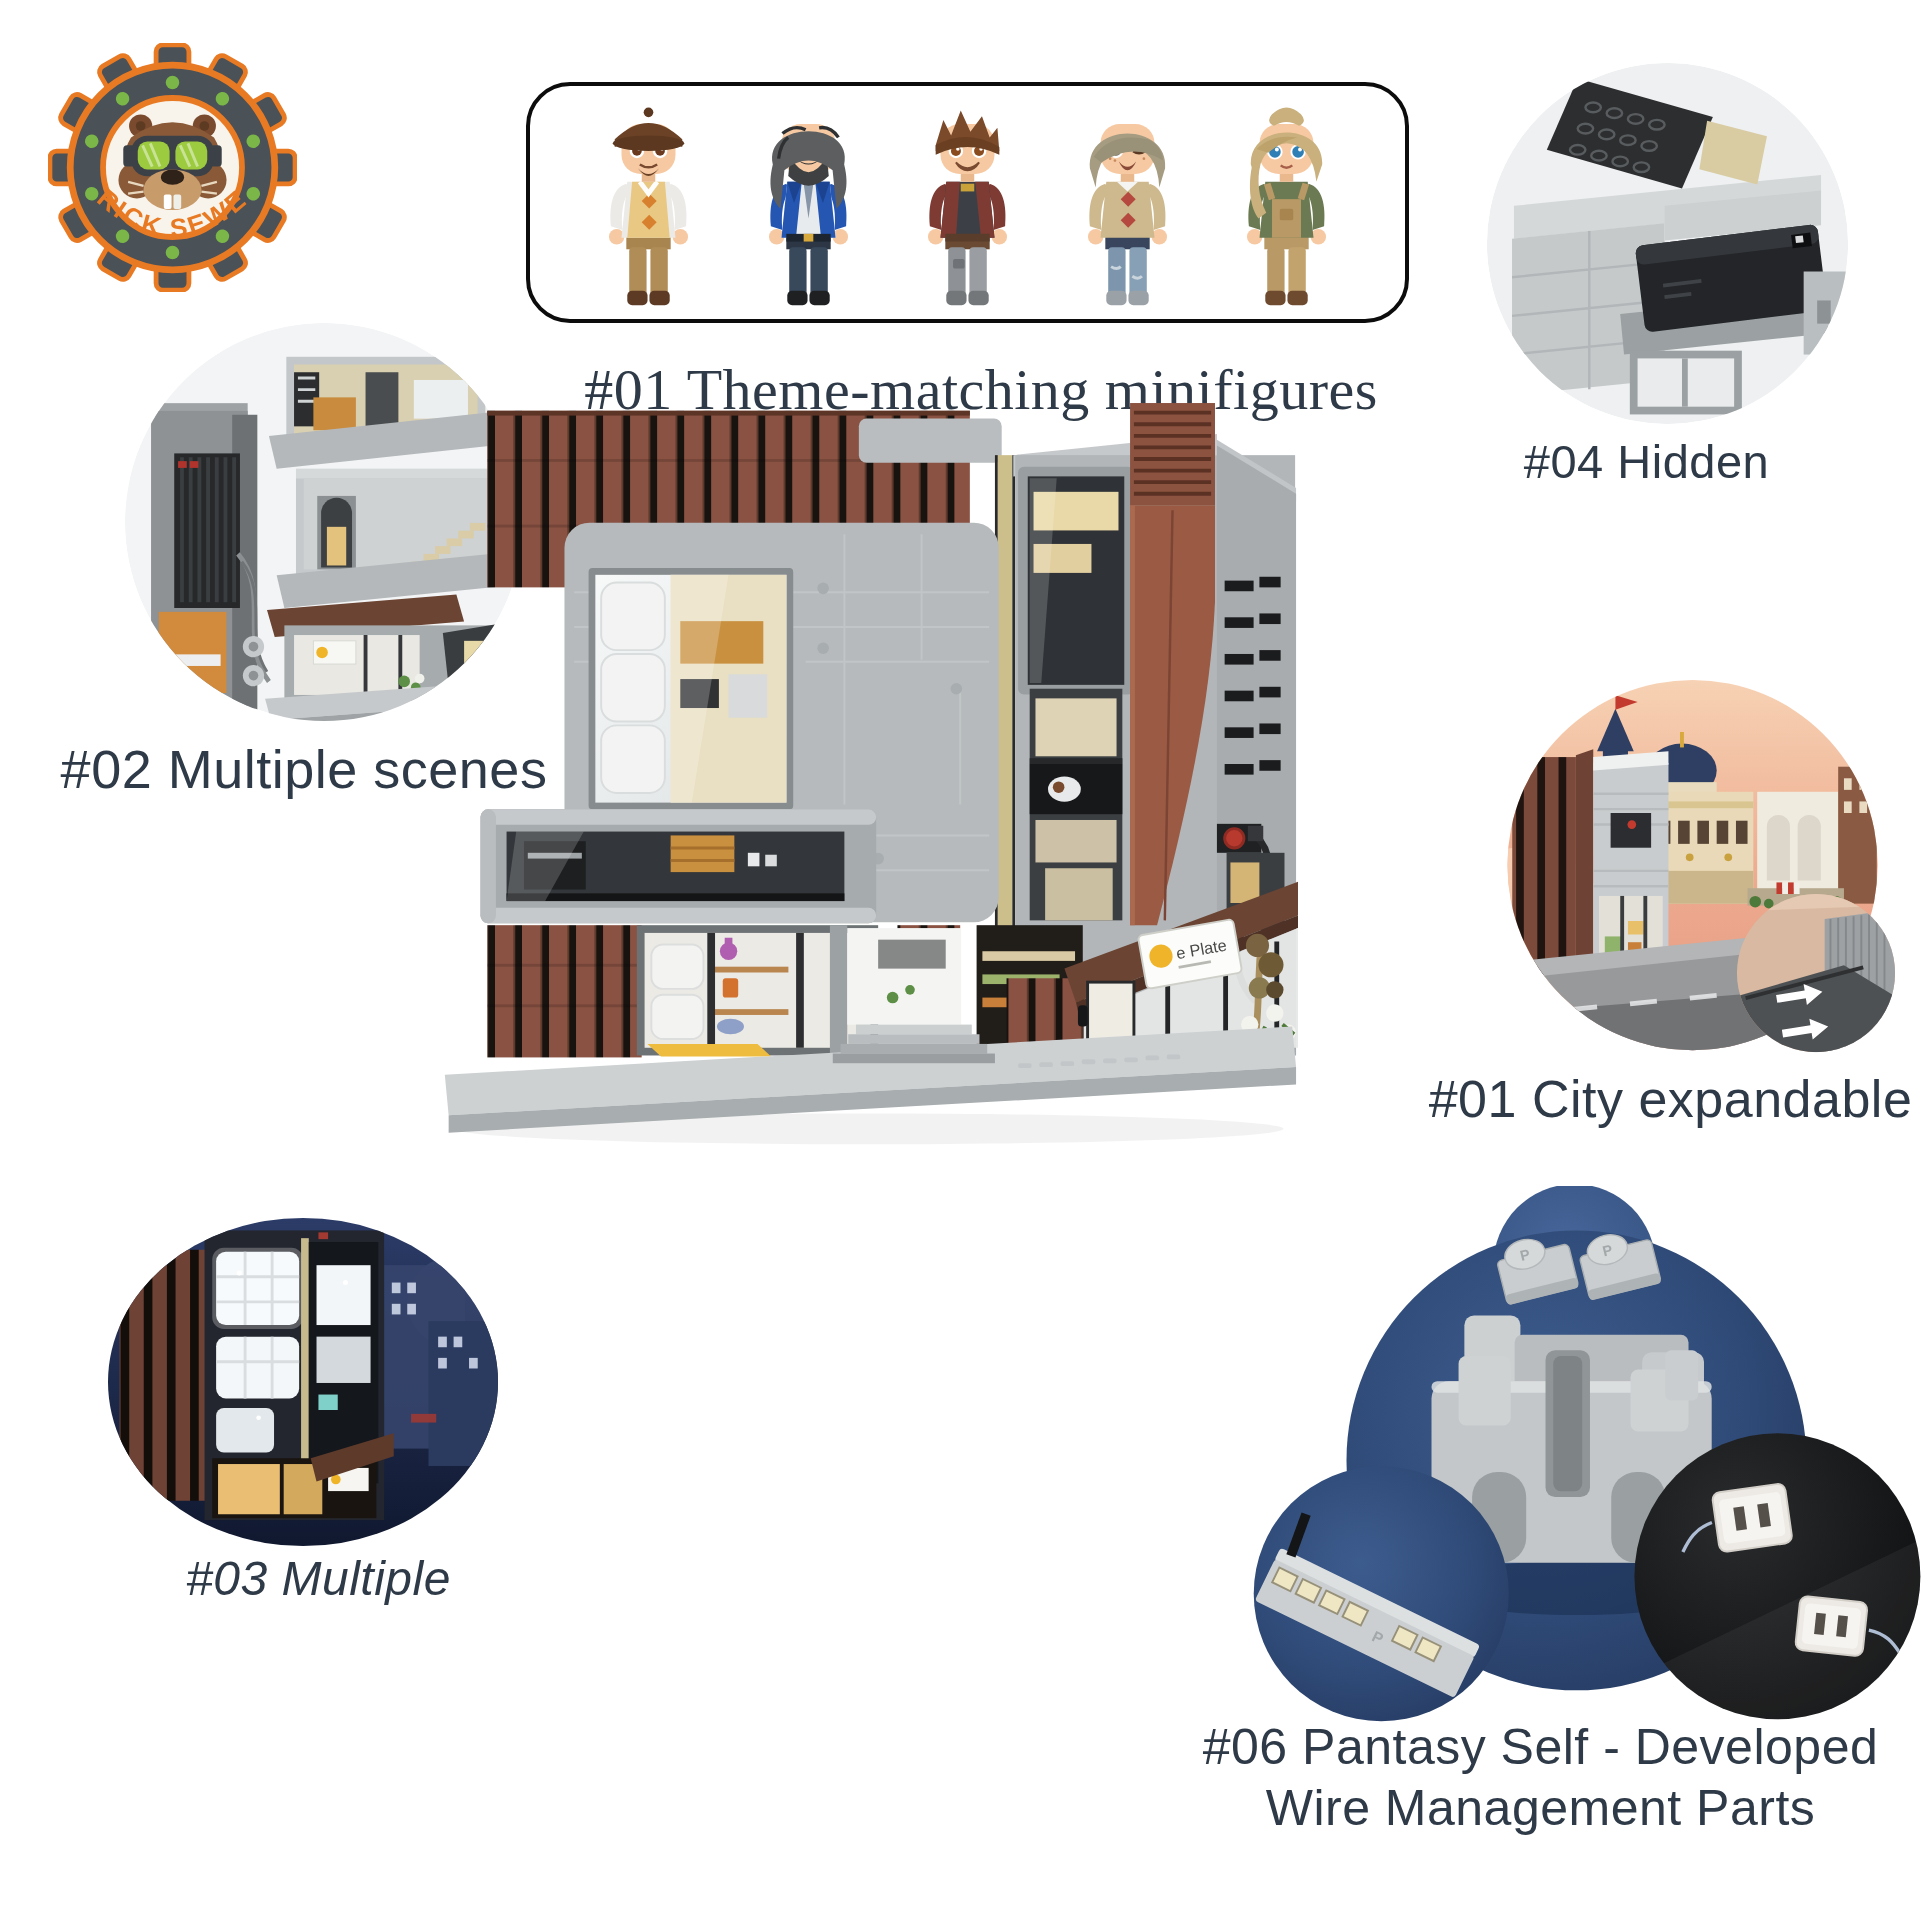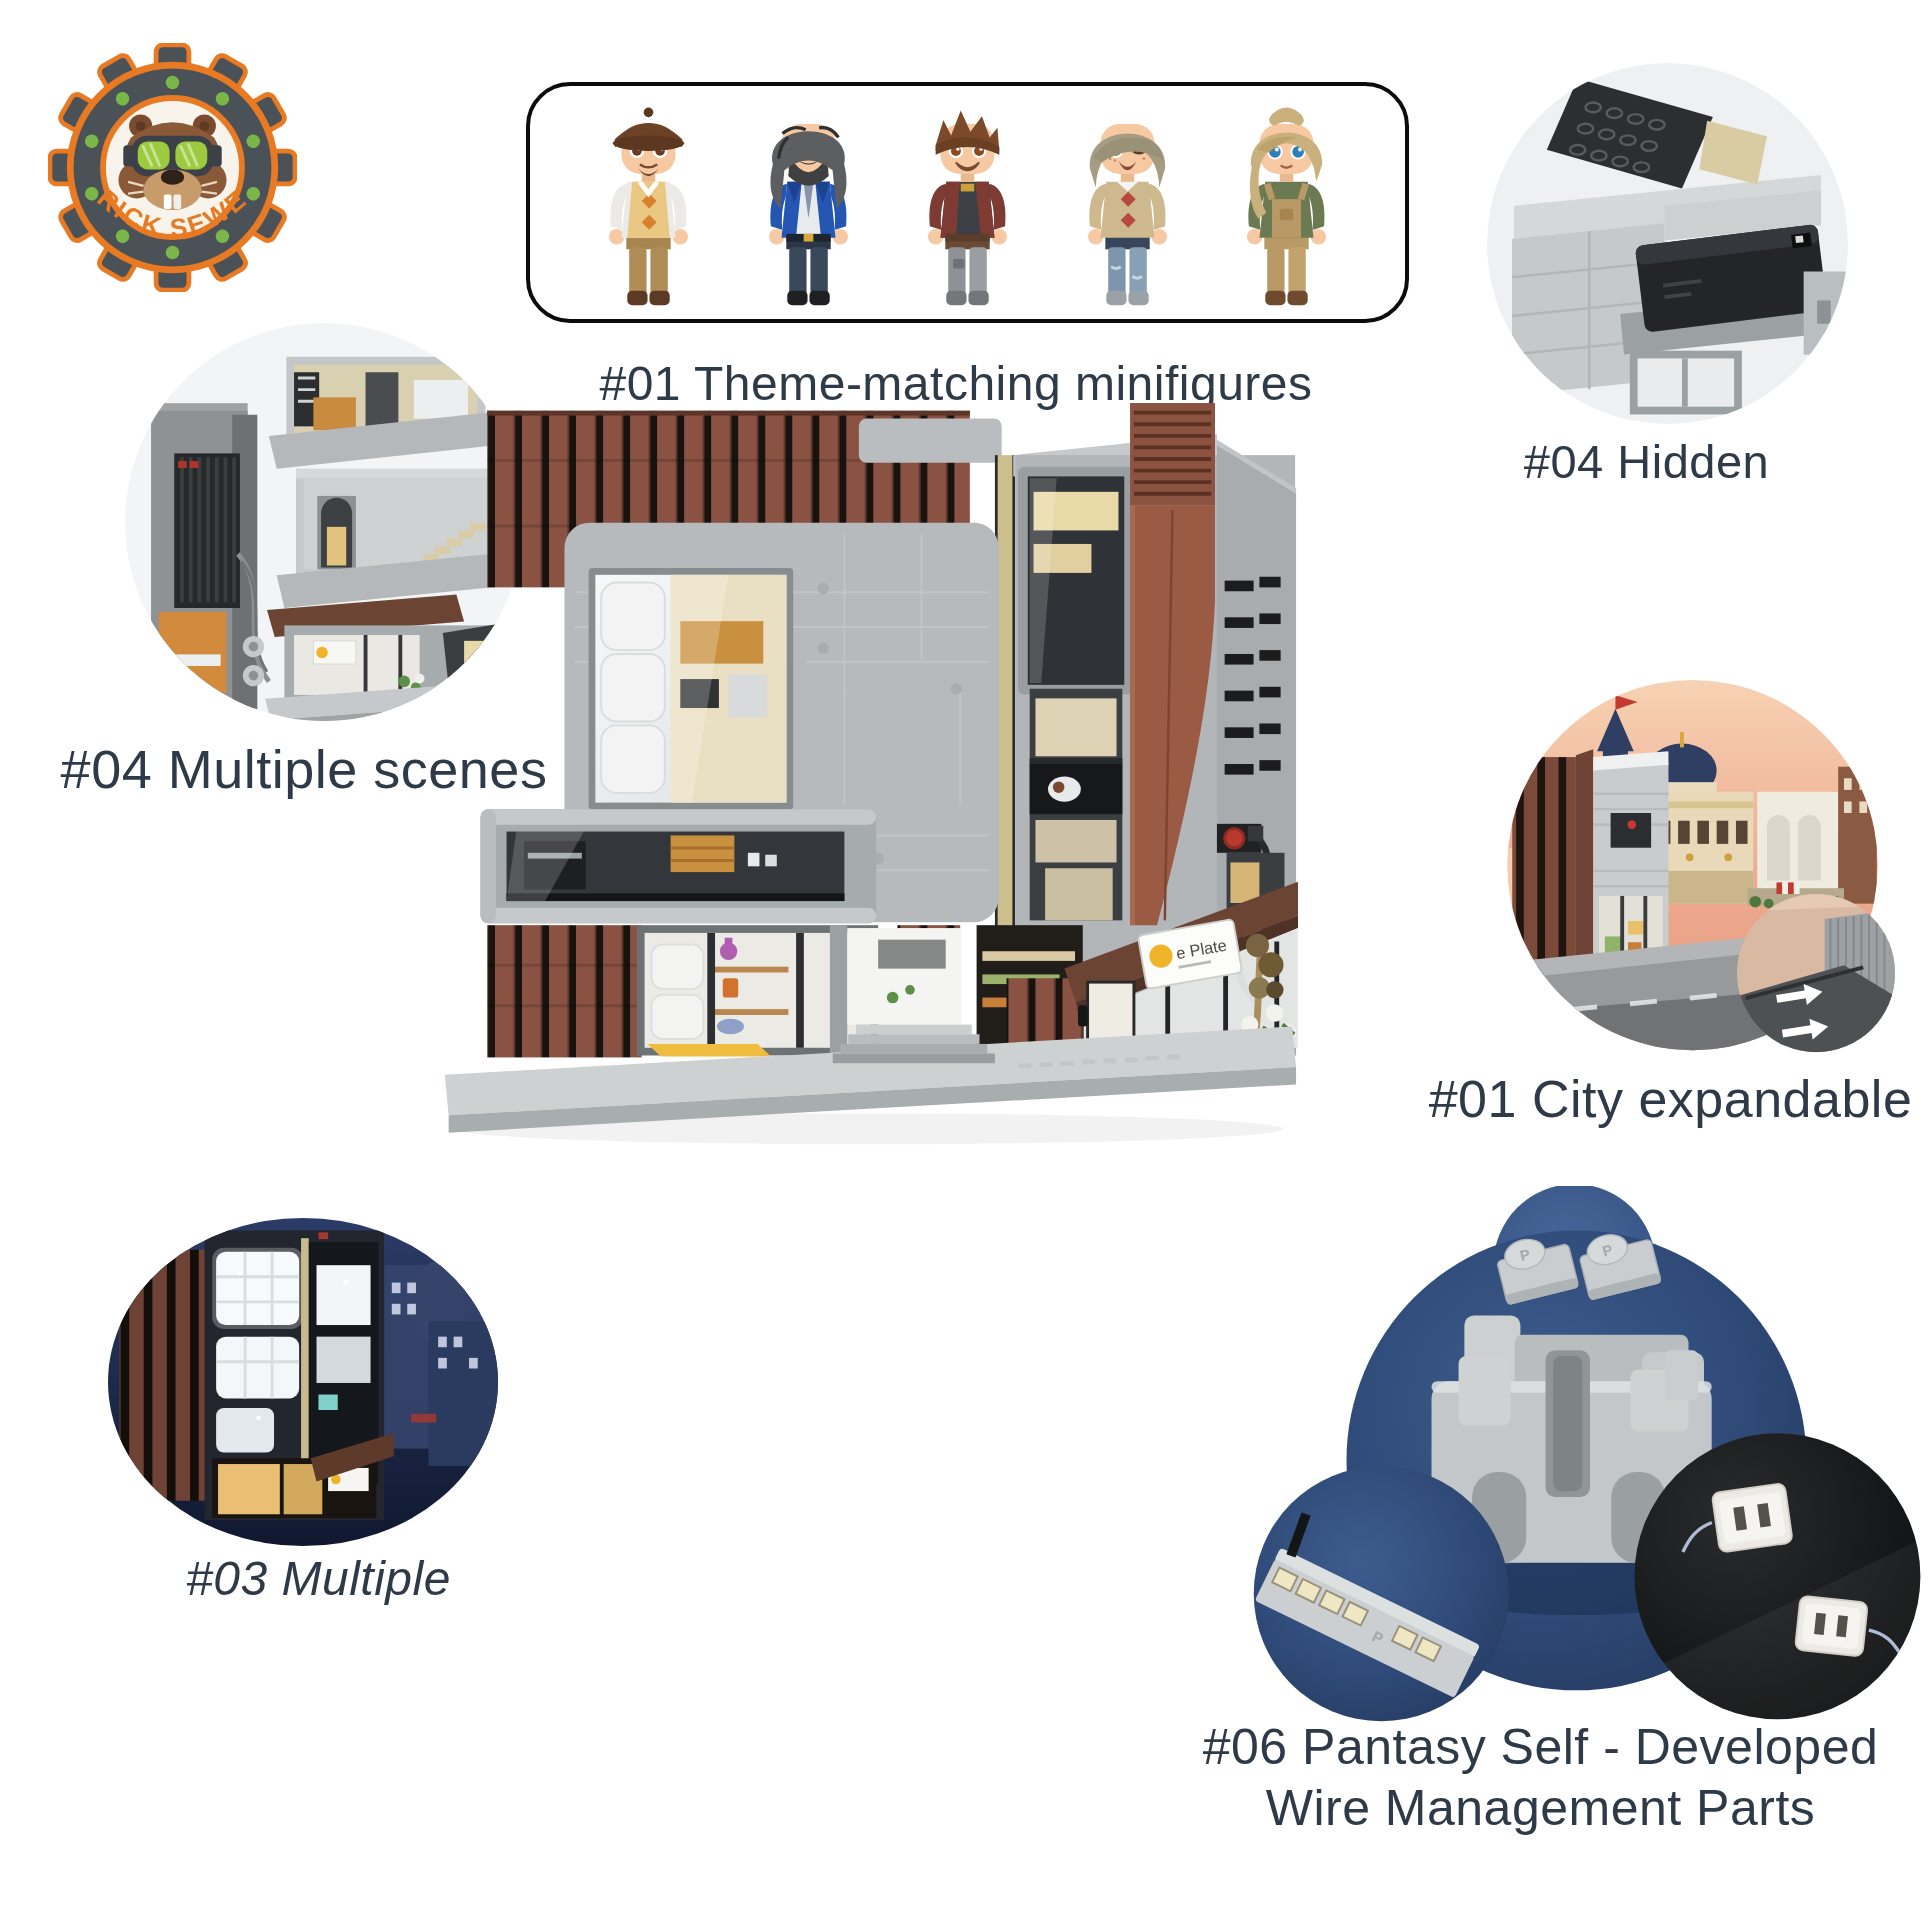--- a/index.html
+++ b/index.html
@@ -1,21 +1,21 @@
 <!DOCTYPE html>
 <html><head>
 <meta charset="utf-8">
 <style>
   html,body{margin:0;padding:0;background:#ffffff;}
   .canvas{position:relative;width:1931px;height:1931px;background:#ffffff;overflow:hidden;
           font-family:"Liberation Sans",sans-serif;}
   .abs{position:absolute;}
   .feature-label{position:absolute;text-align:center;color:#2e3a47;font-weight:400;
                  letter-spacing:0.5px;line-height:1.22;}
-  .fl-01{left:473px;top:355px;width:966px;font-size:48px;}
+  .fl-01{left:498px;top:355px;width:966px;font-size:58px;font-family:Liberation Serif, serif;}
   .fl-02{left:29px;top:737px;width:550px;font-size:54px;}
   .fl-03{left:53px;top:1548px;width:531px;font-size:48px;line-height:62px;font-style:italic;}
   .fl-04{left:1410px;top:436px;width:473px;font-size:47px;line-height:52px;text-align:center;}
   .fl-05{left:1400px;top:1068px;width:541px;font-size:52px;}
   .fl-06{left:1130px;top:1717px;width:821px;font-size:50px;line-height:61px;}
   .minifig-panel{position:absolute;left:526px;top:82px;width:883px;height:241px;
                  border:4.8px solid #0c0c0c;border-radius:44px;background:#ffffff;
                  box-sizing:border-box;display:flex;align-items:flex-end;
                  justify-content:space-between;padding:5.8px 46px 7.7px 46px;}
   svg{display:block;}
@@ -233,21 +233,21 @@
       <path d="M60,20 Q75,6 90,20 Q97,28 88,32 Q75,24 62,32 Q53,28 60,20 Z" fill="#c9b07c"></path>
       <path d="M40,70 C34,96 38,118 46,128 L54,122 C46,106 44,88 48,72 Z" fill="#c9b07c"></path>
       <path d="M44,56 Q60,40 86,44 Q70,48 56,60 Z" fill="#bda26c"></path>
     </svg>
   </div>
 
   <div class="feature-label fl-01">
     <span>#01 Theme-matching minifigures</span>
   </div>
   <div class="feature-label fl-02">
-    <span>#04 Multiple scenes</span>
+    <span>#02 Multiple scenes</span>
   </div>
   <div class="feature-label fl-03">
     <div>#03 Multiple</div>
   </div>
   <div class="feature-label fl-04">
     <div>#04 Hidden</div>
   </div>
   <div class="feature-label fl-05">
     <span>#01 City expandable</span>
   </div>

